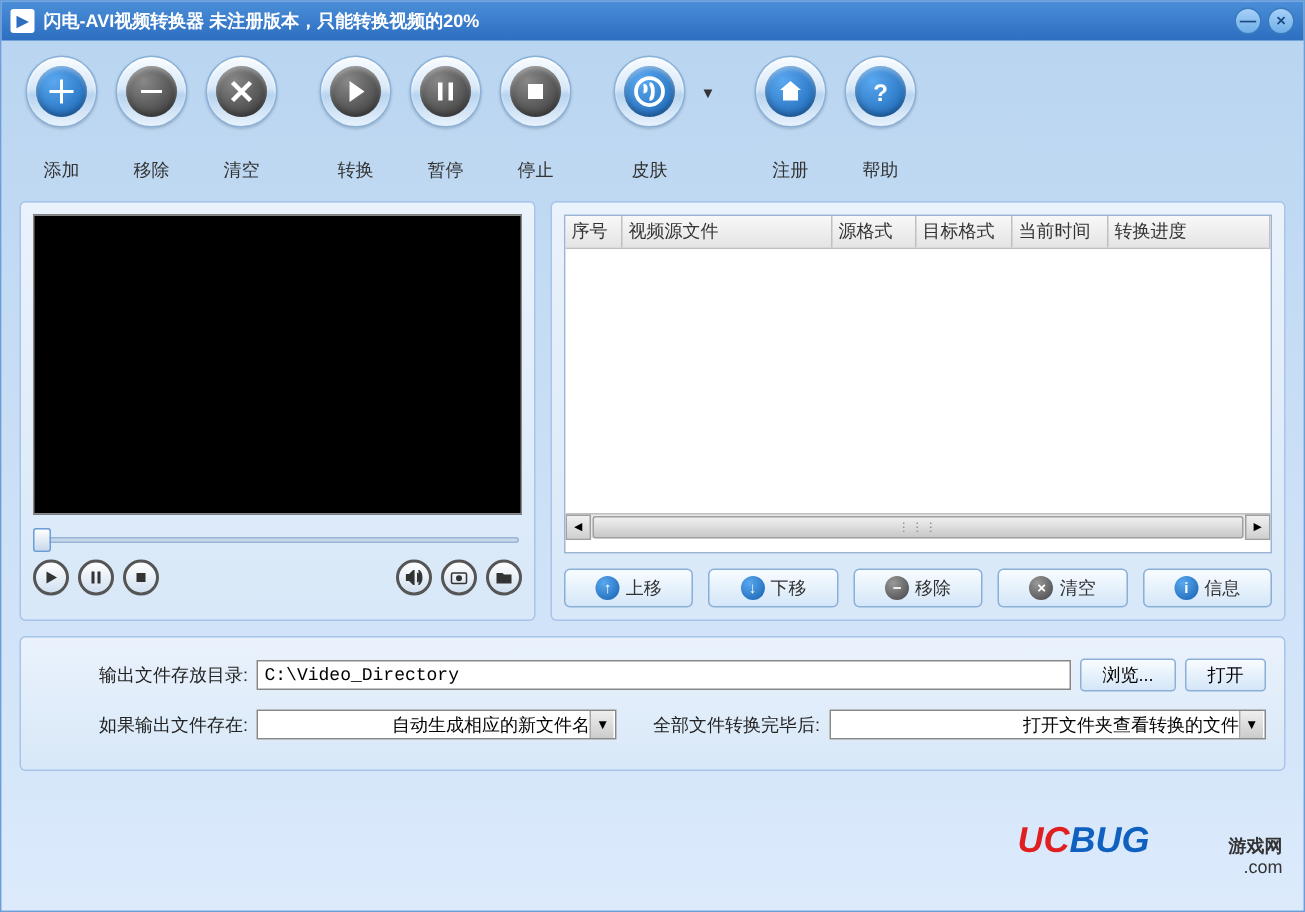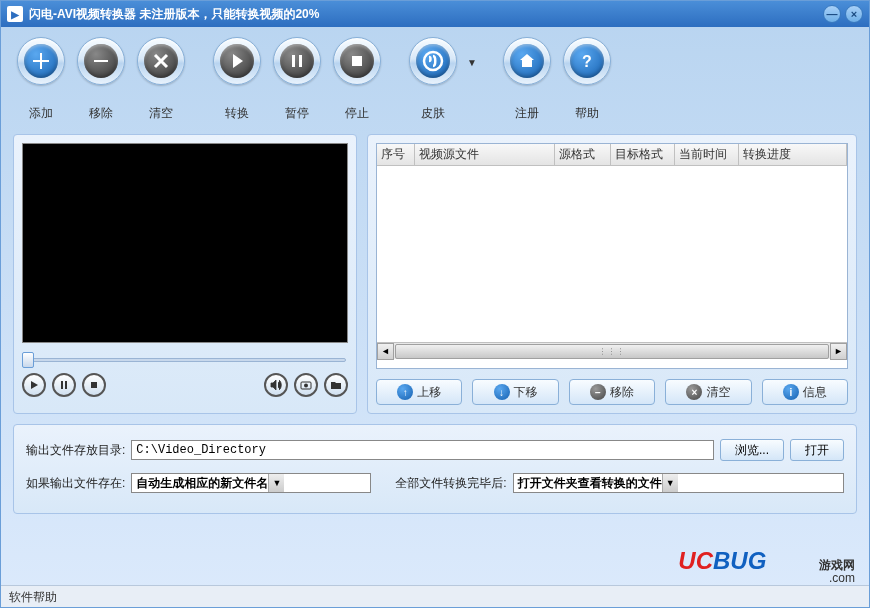--- a/index.html
+++ b/index.html
@@ -36,25 +36,25 @@
 .table-body { height: 176px; background: #fff; }
 .scroll-h { display: flex; align-items: center; background: #e8e8e8; border-top: 1px solid #c0c0c0; height: 17px; }
 .scroll-arrow { width: 17px; height: 17px; background: linear-gradient(#f0f0f0,#d0d0d0); border: 1px solid #a0a0a0; display: flex; align-items: center; justify-content: center; font-size: 9px; cursor: pointer; }
 .scroll-thumb-h { flex: 1; margin: 0 1px; height: 15px; background: linear-gradient(#f0f0f0,#c8c8c8); border: 1px solid #a0a0a0; border-radius: 2px; display: flex; align-items: center; justify-content: center; color: #888; font-size: 8px; letter-spacing: 1px; cursor: pointer; }
 .list-actions { display: flex; gap: 10px; margin-top: 10px; }
 .act-btn { flex: 1; height: 26px; background: linear-gradient(to bottom, #f8fcff, #d4e6f8); border: 1px solid #8ab0d8; border-radius: 4px; display: flex; align-items: center; justify-content: center; gap: 4px; cursor: pointer; font-size: 12px; color: #333; }
 .act-icon { width: 16px; height: 16px; border-radius: 50%; display: flex; align-items: center; justify-content: center; color: #fff; font-size: 10px; font-weight: bold; }
 .act-icon.blue { background: radial-gradient(circle at 35% 30%, #5aa8f0, #1560b0); }
 .act-icon.gray { background: radial-gradient(circle at 35% 30%, #999, #444); }
 .bottom-panel { margin: 10px 12px 0; padding: 14px 12px; height: 90px; }
-.form-row { display: flex; align-items: center; gap: 6px; margin-bottom: 12px; }
+.form-row { display: flex; align-items: center; gap: 6px; margin-bottom: 12px; margin-left: 40px; }
 .form-label { font-size: 12px; color: #222; white-space: nowrap; }
 .text-input { flex: 1; height: 20px; border: 1px solid #888; background: #fff; padding: 0 4px; font-family: "Courier New", monospace; font-size: 12px; }
 .small-btn { height: 22px; padding: 0 14px; background: linear-gradient(to bottom, #f8fcff, #d4e6f8); border: 1px solid #8ab0d8; border-radius: 3px; cursor: pointer; font-size: 12px; }
-.select { height: 20px; border: 1px solid #888; background: #fff; padding: 0 4px; font-size: 12px; display: flex; align-items: center; justify-content: flex-start; cursor: pointer; font-weight: bold; }
+.select { height: 20px; border: 1px solid #888; background: #fff; padding: 0 4px; font-size: 12px; display: flex; align-items: center; justify-content: flex-end; cursor: pointer; }
 .select .arrow { background: linear-gradient(#eee,#ccc); border-left: 1px solid #aaa; width: 16px; height: 18px; display: flex; align-items: center; justify-content: center; font-size: 9px; margin-right: -3px; }
 .statusbar { position: absolute; bottom: 0; left: 0; right: 0; height: 22px; background: #e8eef6; border-top: 1px solid #b8c8dc; padding: 3px 8px; font-size: 12px; color: #333; }
 .watermark { position: absolute; right: 14px; bottom: 22px; font-family: Arial Black, Arial; font-weight: 900; font-size: 24px; font-style: italic; pointer-events: none; }
 .watermark .u { color: #e02020; text-align: center; }
 .watermark .c { color: #1060c0; }
 .watermark .tail { font-size: 12px; color: #333; font-style: normal; font-weight: bold; margin-left: 46px; }
 .watermark .com { display: block; text-align: right; font-size: 12px; color: #333; font-style: normal; font-weight: normal; margin-top: -4px; }
 svg { display: block; }
 </style>
 </head>
@@ -284,14 +284,13 @@
           <span class="arrow">▼</span>
       </div>
     </div>
   </div>
 
   <div class="watermark">
     <span class="u">UC</span><span class="c">BUG</span> <span class="tail">游戏网</span>
     <span class="com">.com</span>
   </div>
 
-  <div class="statusbar">软件帮助</div>
 </div>
 
 </body></html>

